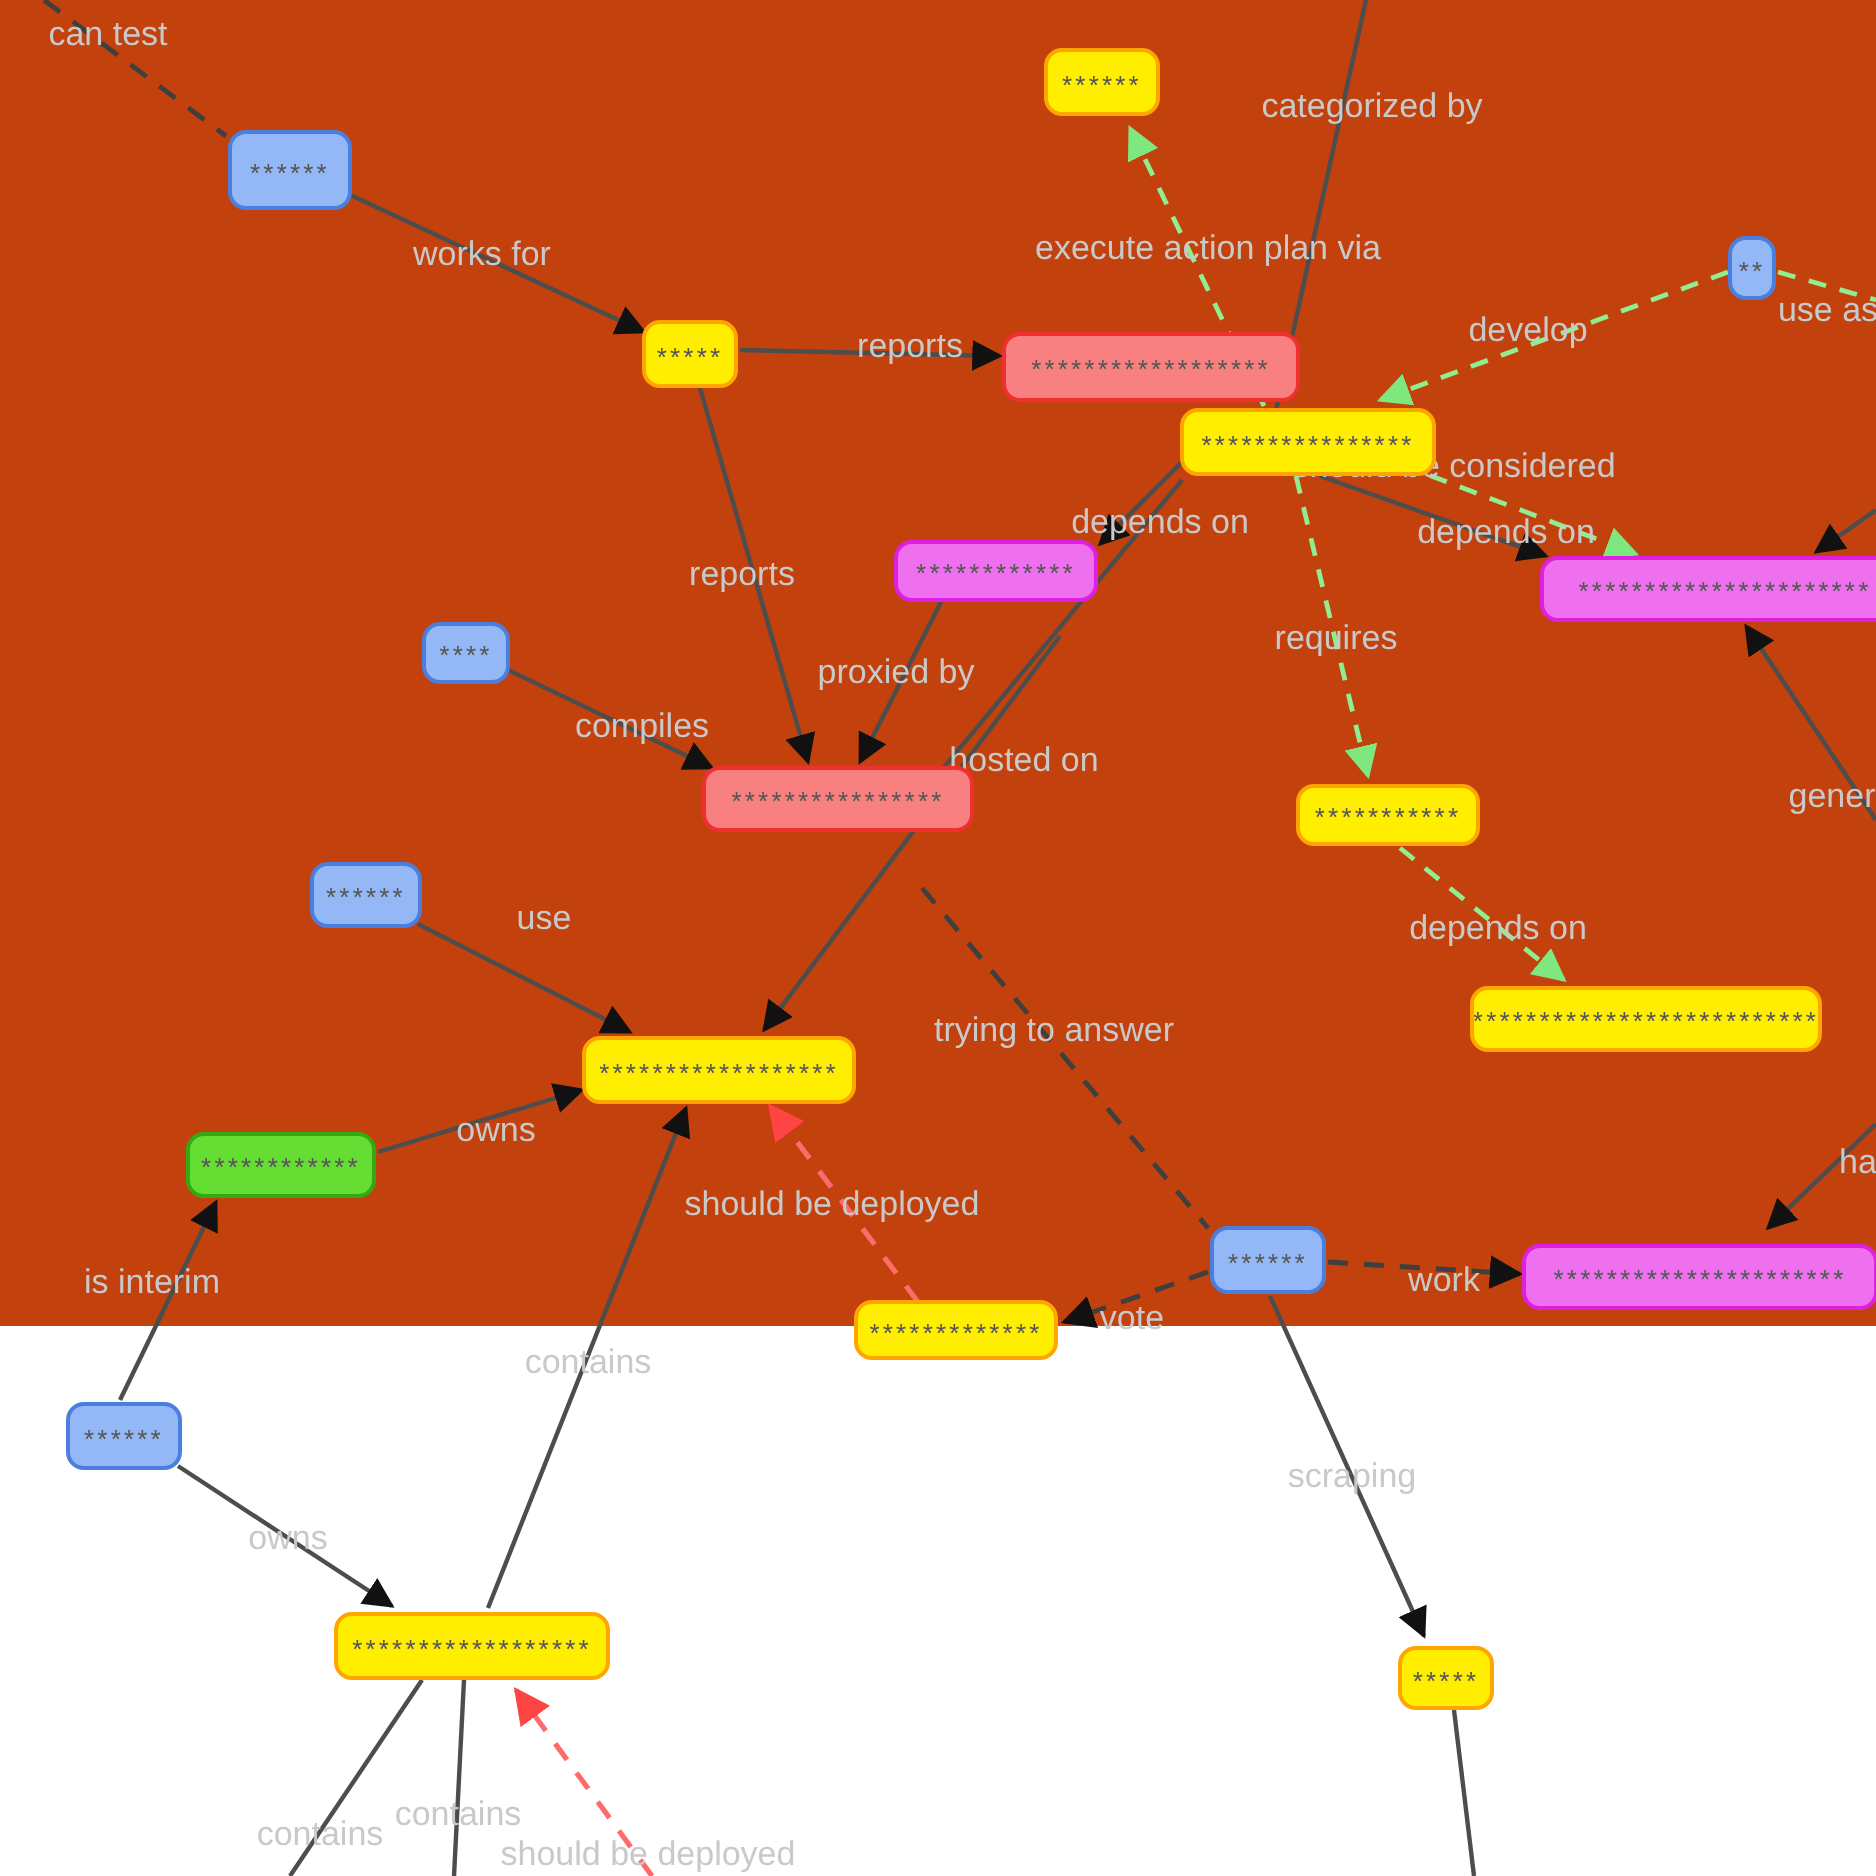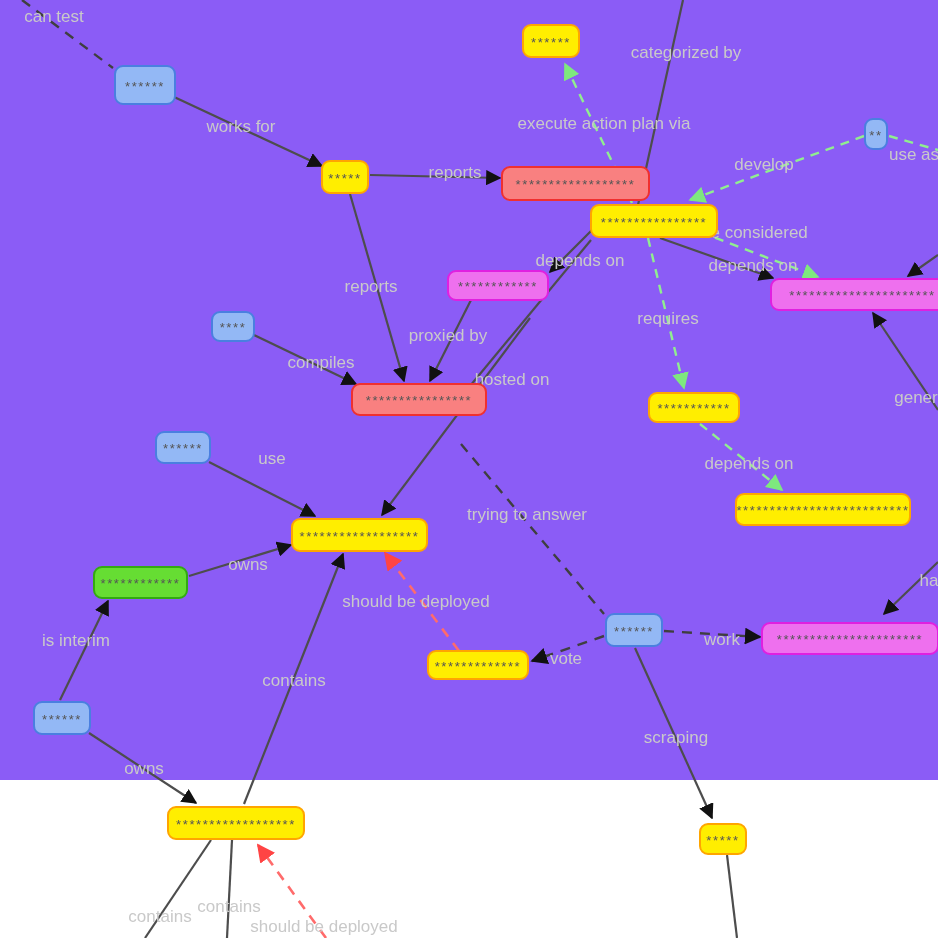--- a/index.html
+++ b/index.html
@@ -9,22 +9,22 @@
   }
   body {
     width: 938px;
     height: 938px;
     overflow: hidden;
     font-family: "Liberation Sans", sans-serif;
   }
   #graph-root {
     position: relative;
     width: 938px;
-    height: 780px;
-    background: #8b5cf6;
+    height: 663px;
+    background: #c2410c;
   }
   svg#graph-canvas {
     position: absolute;
     left: 0;
     top: 0;
     width: 938px;
     height: 938px;
     display: block;
   }
   .edge-line {

